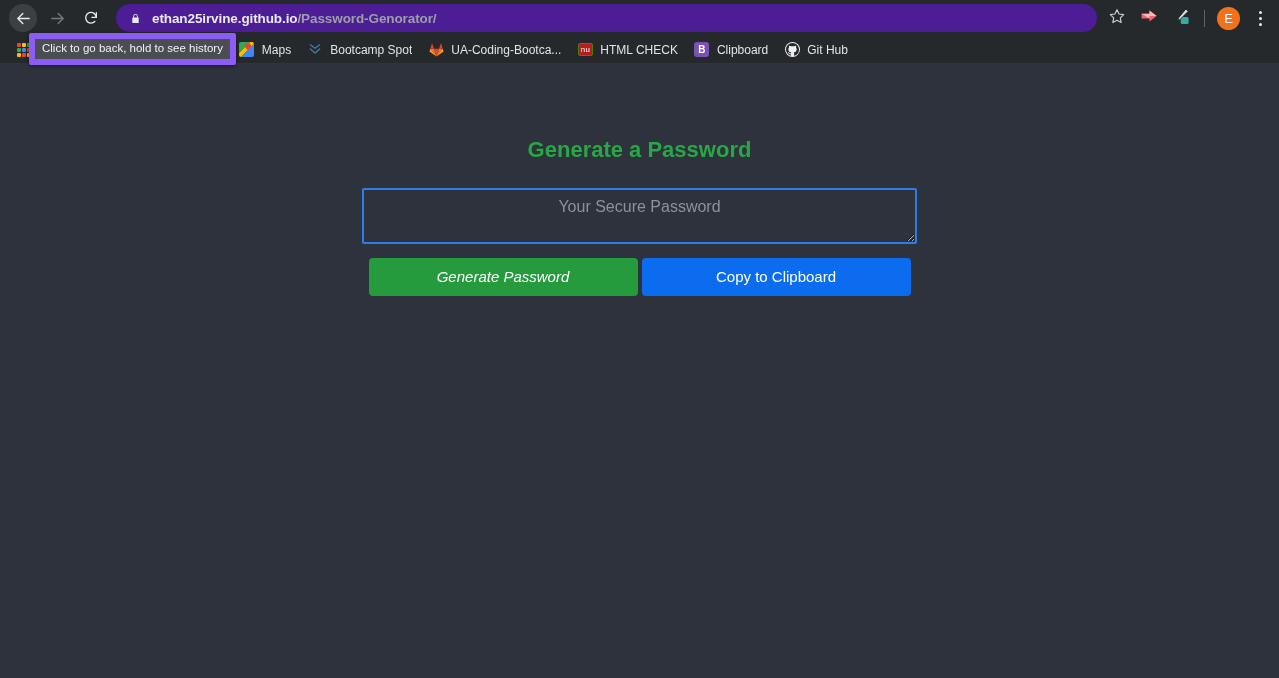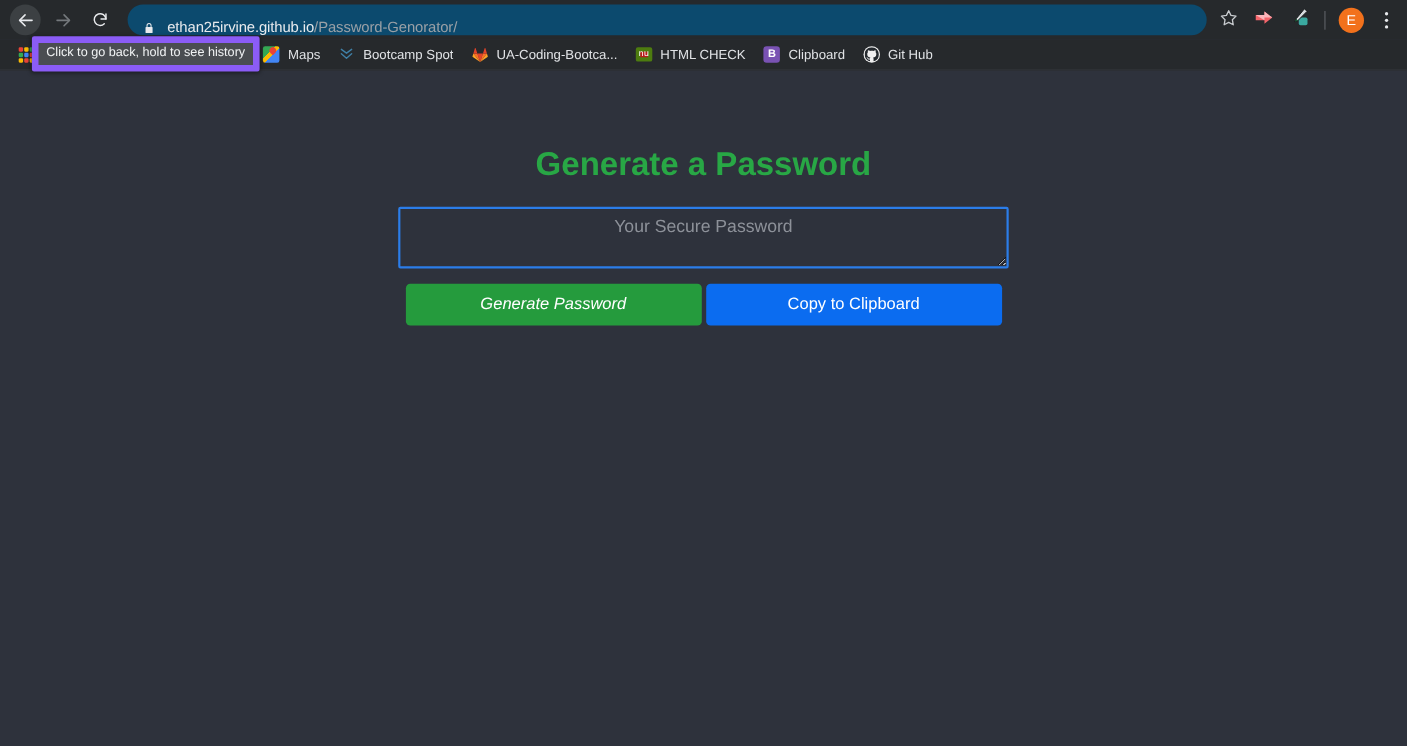--- a/index.html
+++ b/index.html
@@ -42,27 +42,28 @@
     justify-content: center;
     margin: 0 3px;
     flex: 0 0 auto;
   }
   .nav-btn.hovered { background: #3c4043; }
   .nav-btn svg { display: block; }
 
   .omnibox {
     flex: 1 1 auto;
     height: 28px;
-    background: #0c4a6e;
+    background: #4c1d95;
     border-radius: 14px;
     display: flex;
-    align-items: flex-end;
+    align-items: center;
     margin: 0 6px 0 8px;
     padding: 0 10px 0 14px;
     min-width: 0;
+    font-weight: bold;
   }
   .lock-icon { flex: 0 0 auto; margin-right: 11px; display: flex; }
   .url-text {
     font-size: 13.5px;
     white-space: nowrap;
     overflow: hidden;
     text-overflow: ellipsis;
     flex: 1 1 auto;
     letter-spacing: -0.1px;
   }
@@ -135,21 +136,21 @@
   
   .ico-apps { display:grid; grid-template-columns: repeat(3,4px); grid-template-rows: repeat(3,4px); gap:1px; }
   .ico-apps span { width:4px; height:4px; border-radius:1px; display:block;}
   .ico-gmail { width:15px; height:11px; background:#f2f2f2; border-radius:1px; position:relative; overflow:hidden;}
   .ico-gmail::after{content:"";position:absolute;left:0;top:0;width:0;height:0;border-left:7.5px solid transparent;border-right:7.5px solid transparent;border-top:7px solid #ea4335;}
   .ico-yt { width:16px; height:11px; background:#ff0000; border-radius:3px; position:relative;}
   .ico-yt::after{content:"";position:absolute;left:6px;top:2.5px;width:0;height:0;border-top:3px solid transparent;border-bottom:3px solid transparent;border-left:5px solid #fff;}
   .ico-maps { width:15px; height:15px; border-radius:2px; background: linear-gradient(135deg,#34a853 0%,#34a853 38%,#fbbc04 38%,#fbbc04 55%,#4285f4 55%); position:relative; overflow:hidden;}
   .ico-maps::after{content:"";position:absolute;left:6px;top:1px;width:6px;height:6px;border-radius:50% 50% 50% 0;background:#ea4335;transform:rotate(-45deg);}
   .ico-gitlab { width:15px;height:14px; }
-  .ico-nu { width:15px;height:13px; background:#b91c1c; border:4px solid #4d7c0f; border-radius:2px; color:#fff; font-size:8px; font-family:"Liberation Mono",monospace; display:flex; align-items:center; justify-content:center; }
+  .ico-nu { width:15px;height:13px; background:#b91c1c; border:1px solid #4d7c0f; border-radius:2px; color:#fff; font-size:8px; font-family:"Liberation Mono",monospace; display:flex; align-items:center; justify-content:center; }
   .ico-bs { width:15px;height:15px; background:#7952b3; border-radius:3px; color:#fff; font-size:10px; font-weight:bold; display:flex; align-items:center; justify-content:center; }
   .ico-gh { width:15px;height:15px; border-radius:50%; background:#f0f0f0; display:flex; align-items:center; justify-content:center; }
 
   
   .tooltip {
     position: absolute;
     left: 29px;
     top: 33px;
     background: #4a4d51;
     color: #f1f3f4;
@@ -180,21 +181,21 @@
     font-weight: bold;
     line-height: 48px;
     margin-top: 8px;
   }
 
   .card { width: 100%; margin-top: 64px; }
 
   .card-title {
     text-align: center;
     color: #28a745;
-    font-size: 30px;
+    font-size: 22px;
     font-weight: bold;
     line-height: 36px;
   }
 
   .pw-area {
     display: block;
     width: 555px;
     height: 56px;
     margin: 20px auto 0 auto;
     background: #2e323c;

